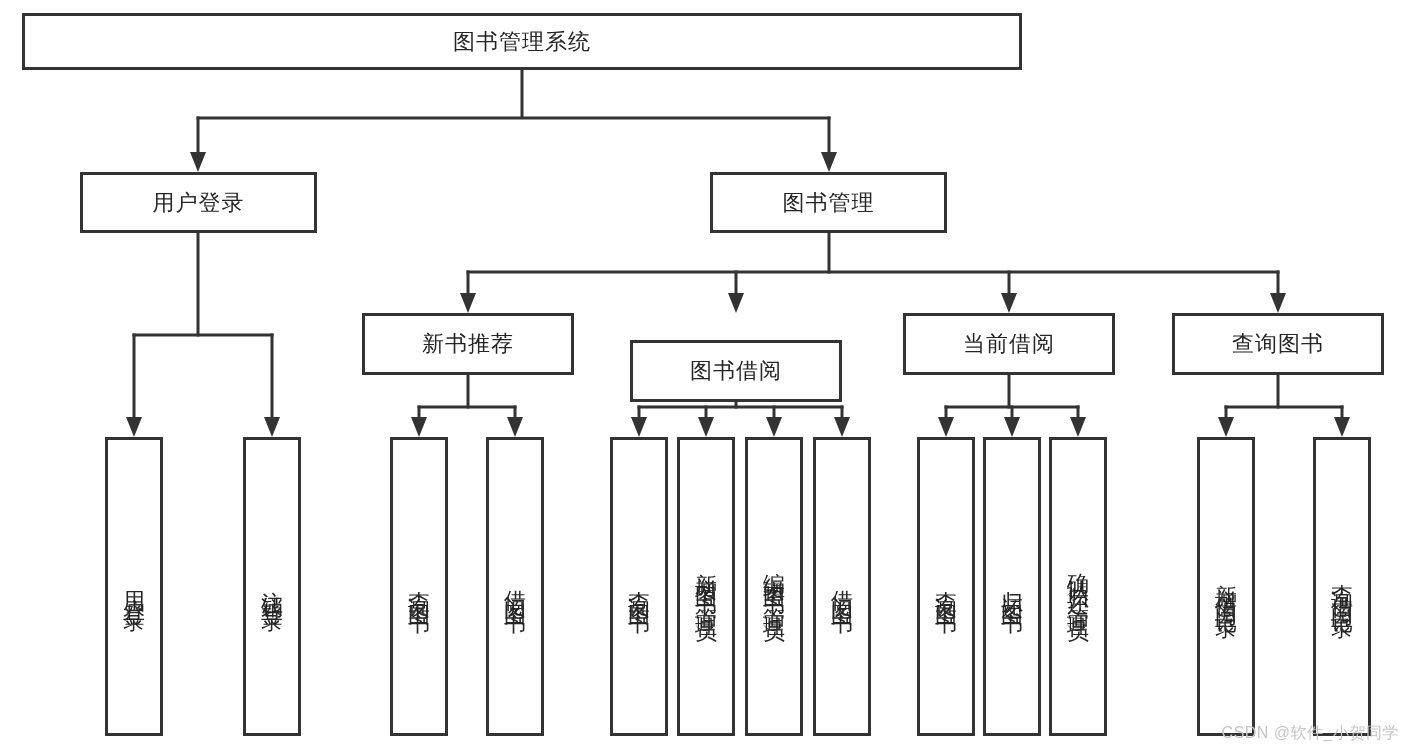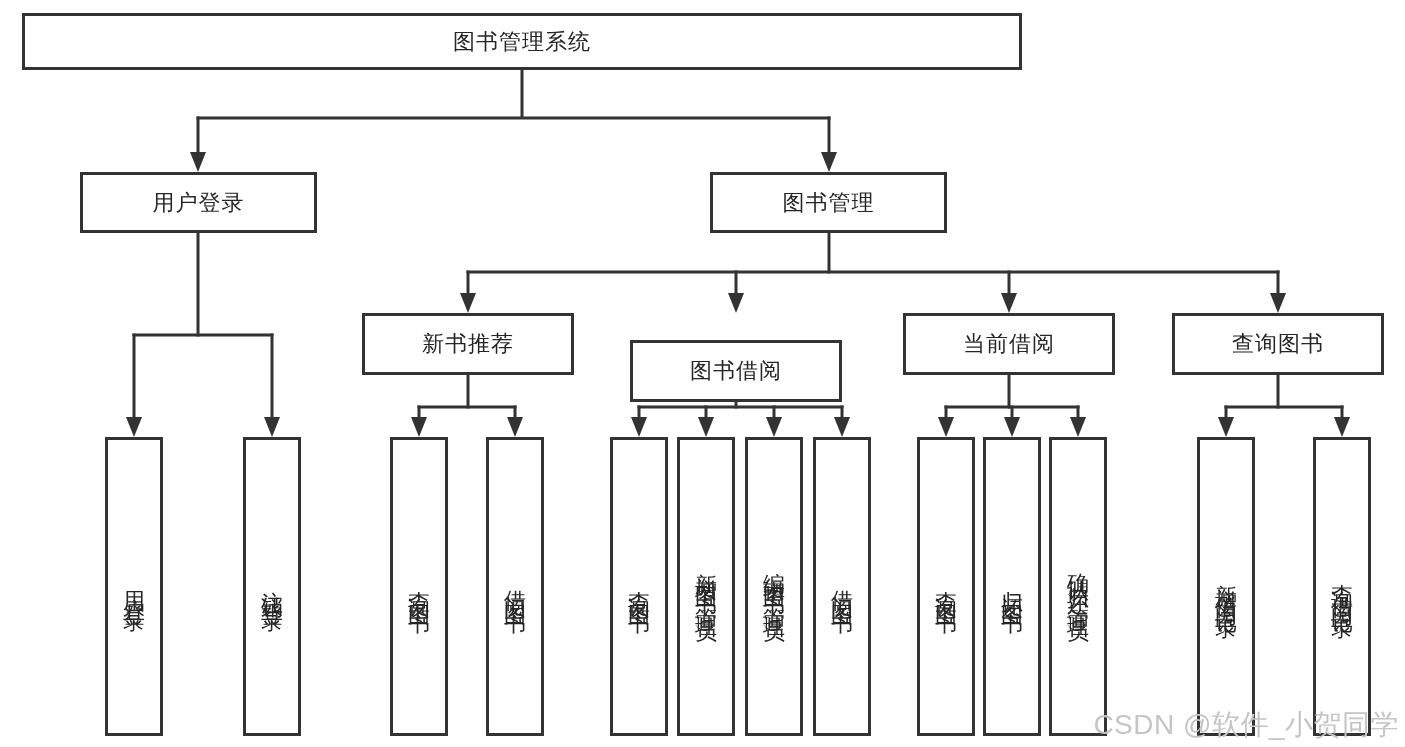--- a/index.html
+++ b/index.html
@@ -52,21 +52,21 @@
   .leafB1 { left: 390px; }  .leafB2 { left: 486px; }
   .leafC1 { left: 610px; }  .leafC2 { left: 677px; }
   .leafC3 { left: 745px; }  .leafC4 { left: 813px; }
   .leafD1 { left: 917px; }  .leafD2 { left: 983px; }
   .leafD3 { left: 1049px; }
   .leafE1 { left: 1197px; } .leafE2 { left: 1313px; }
   .watermark {
     position: absolute;
     right: 6px;
     bottom: 3px;
-    font-size: 28px;
+    font-size: 16px;
     color: #c5c5c5;
     letter-spacing: 0.5px;
     z-index: 5;
     white-space: nowrap;
   }
 </style>
 </head>
 <body>
 
 <div class="canvas">

